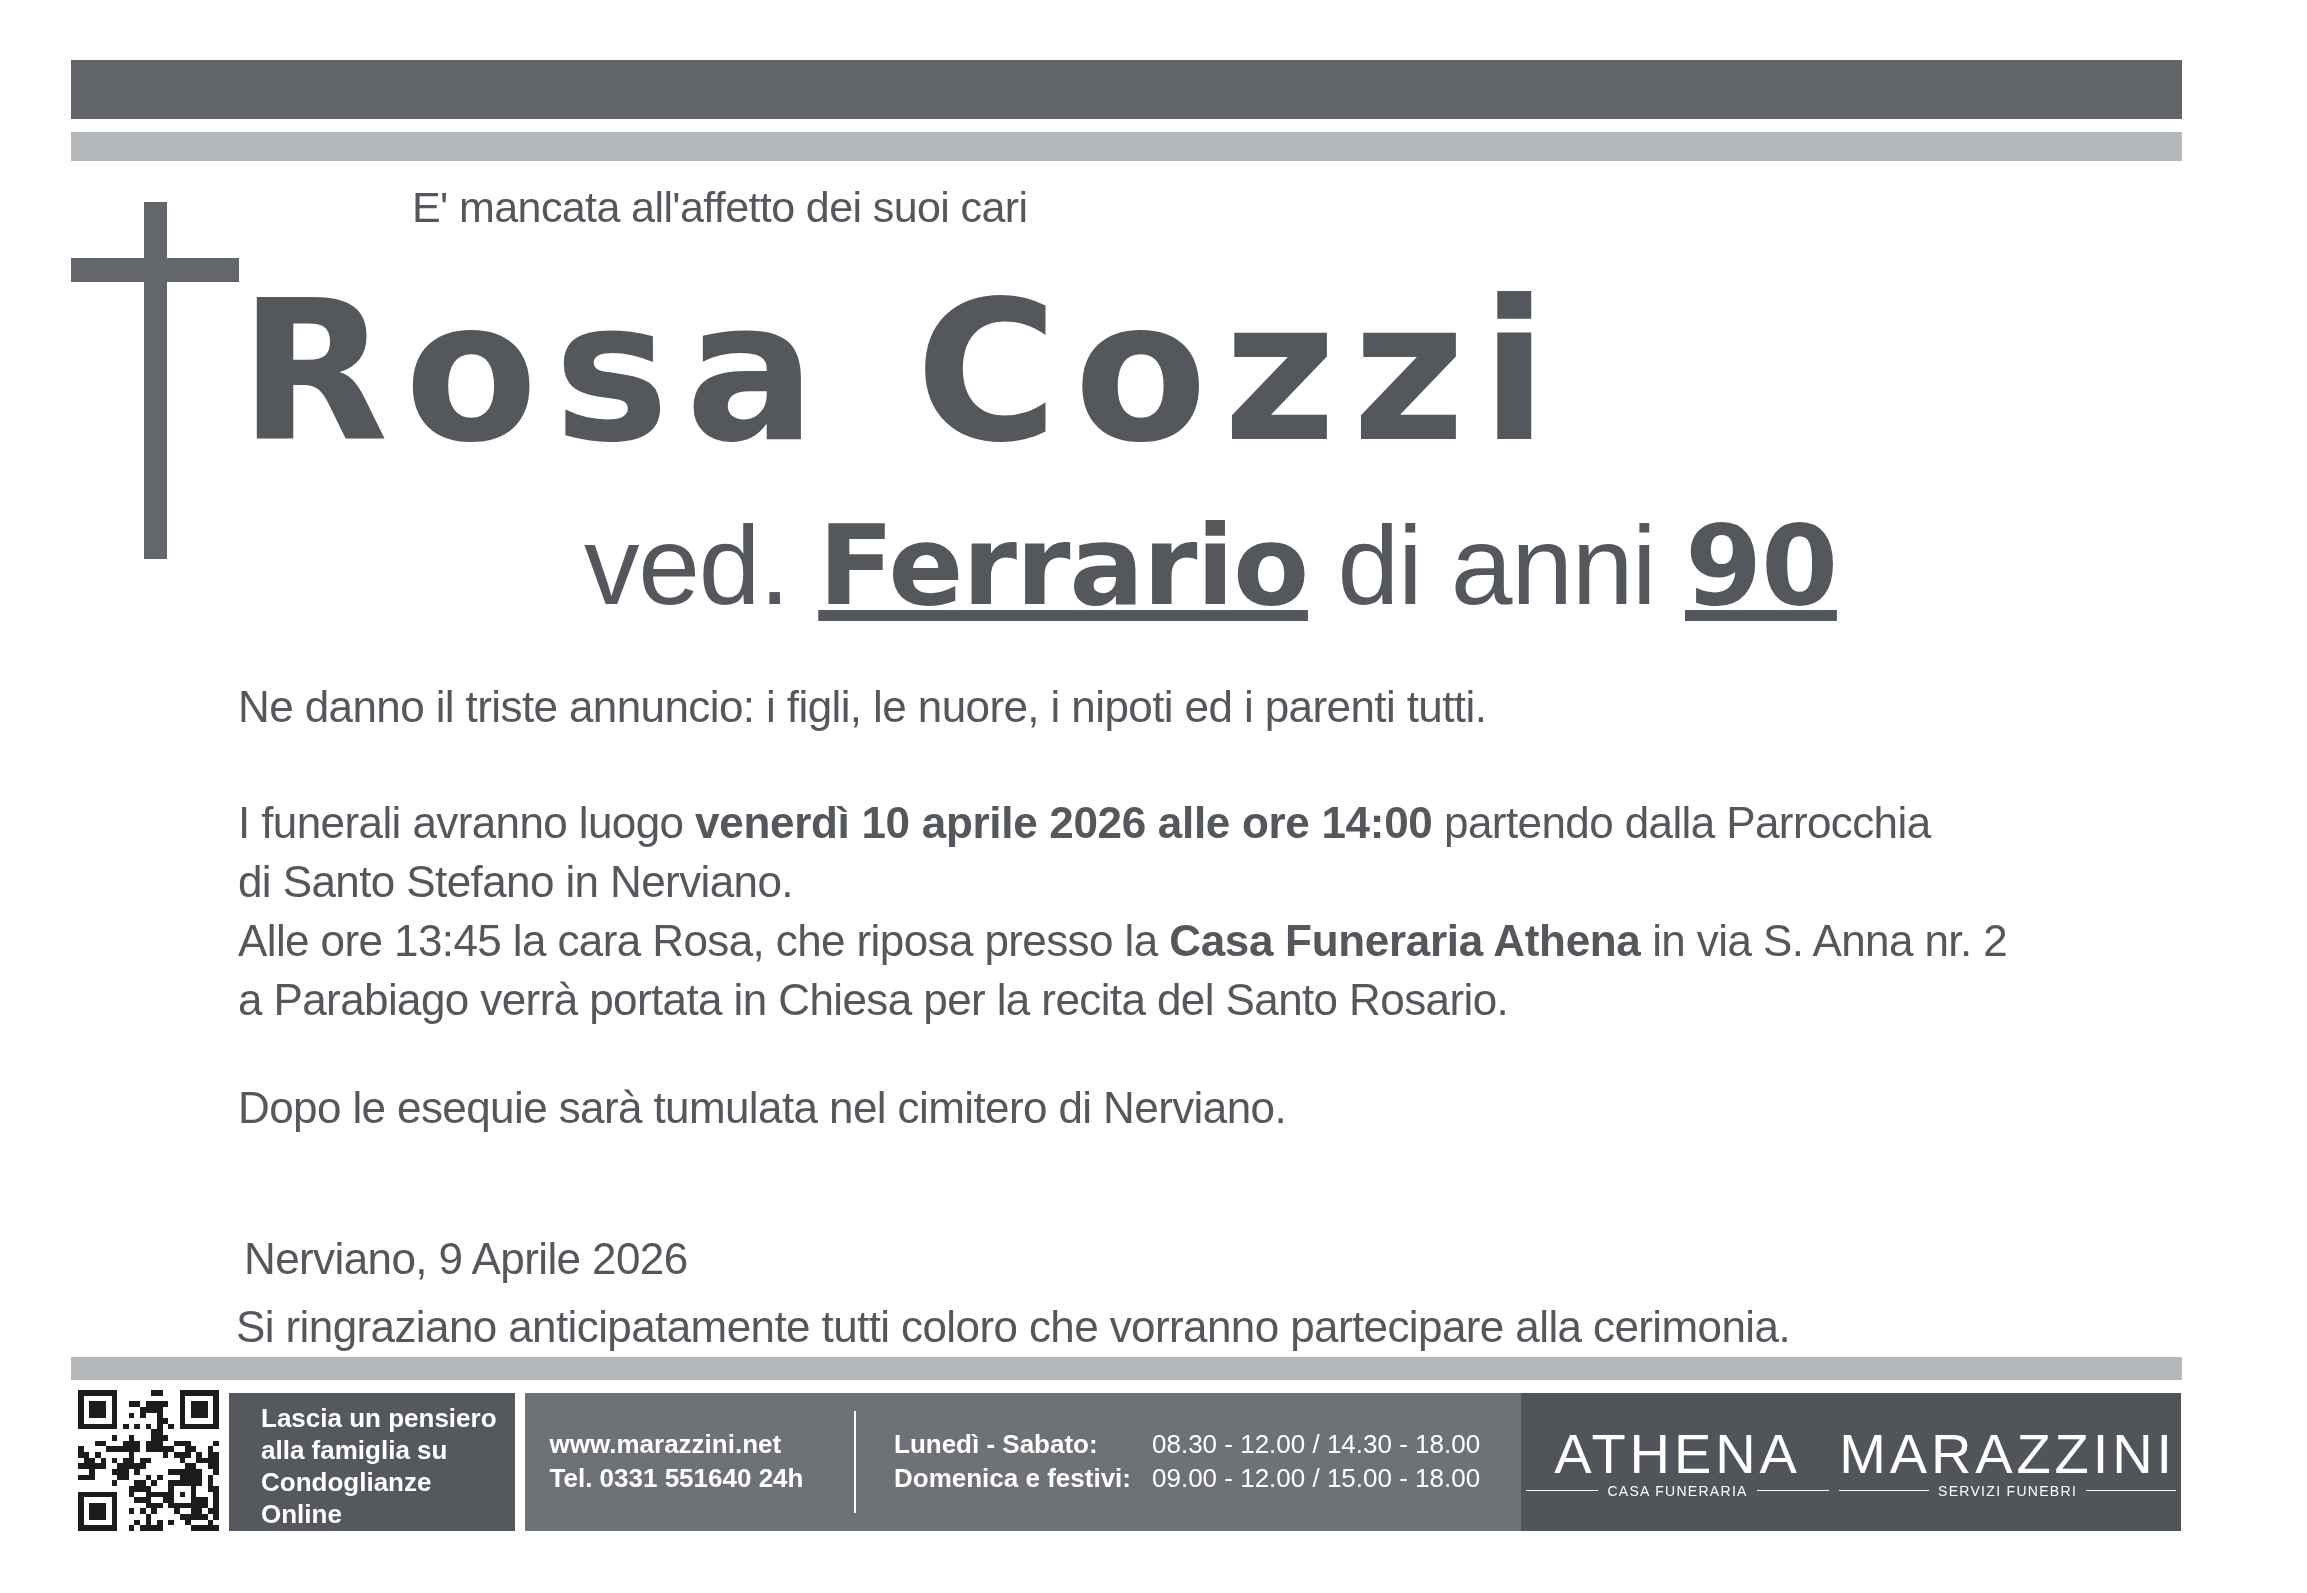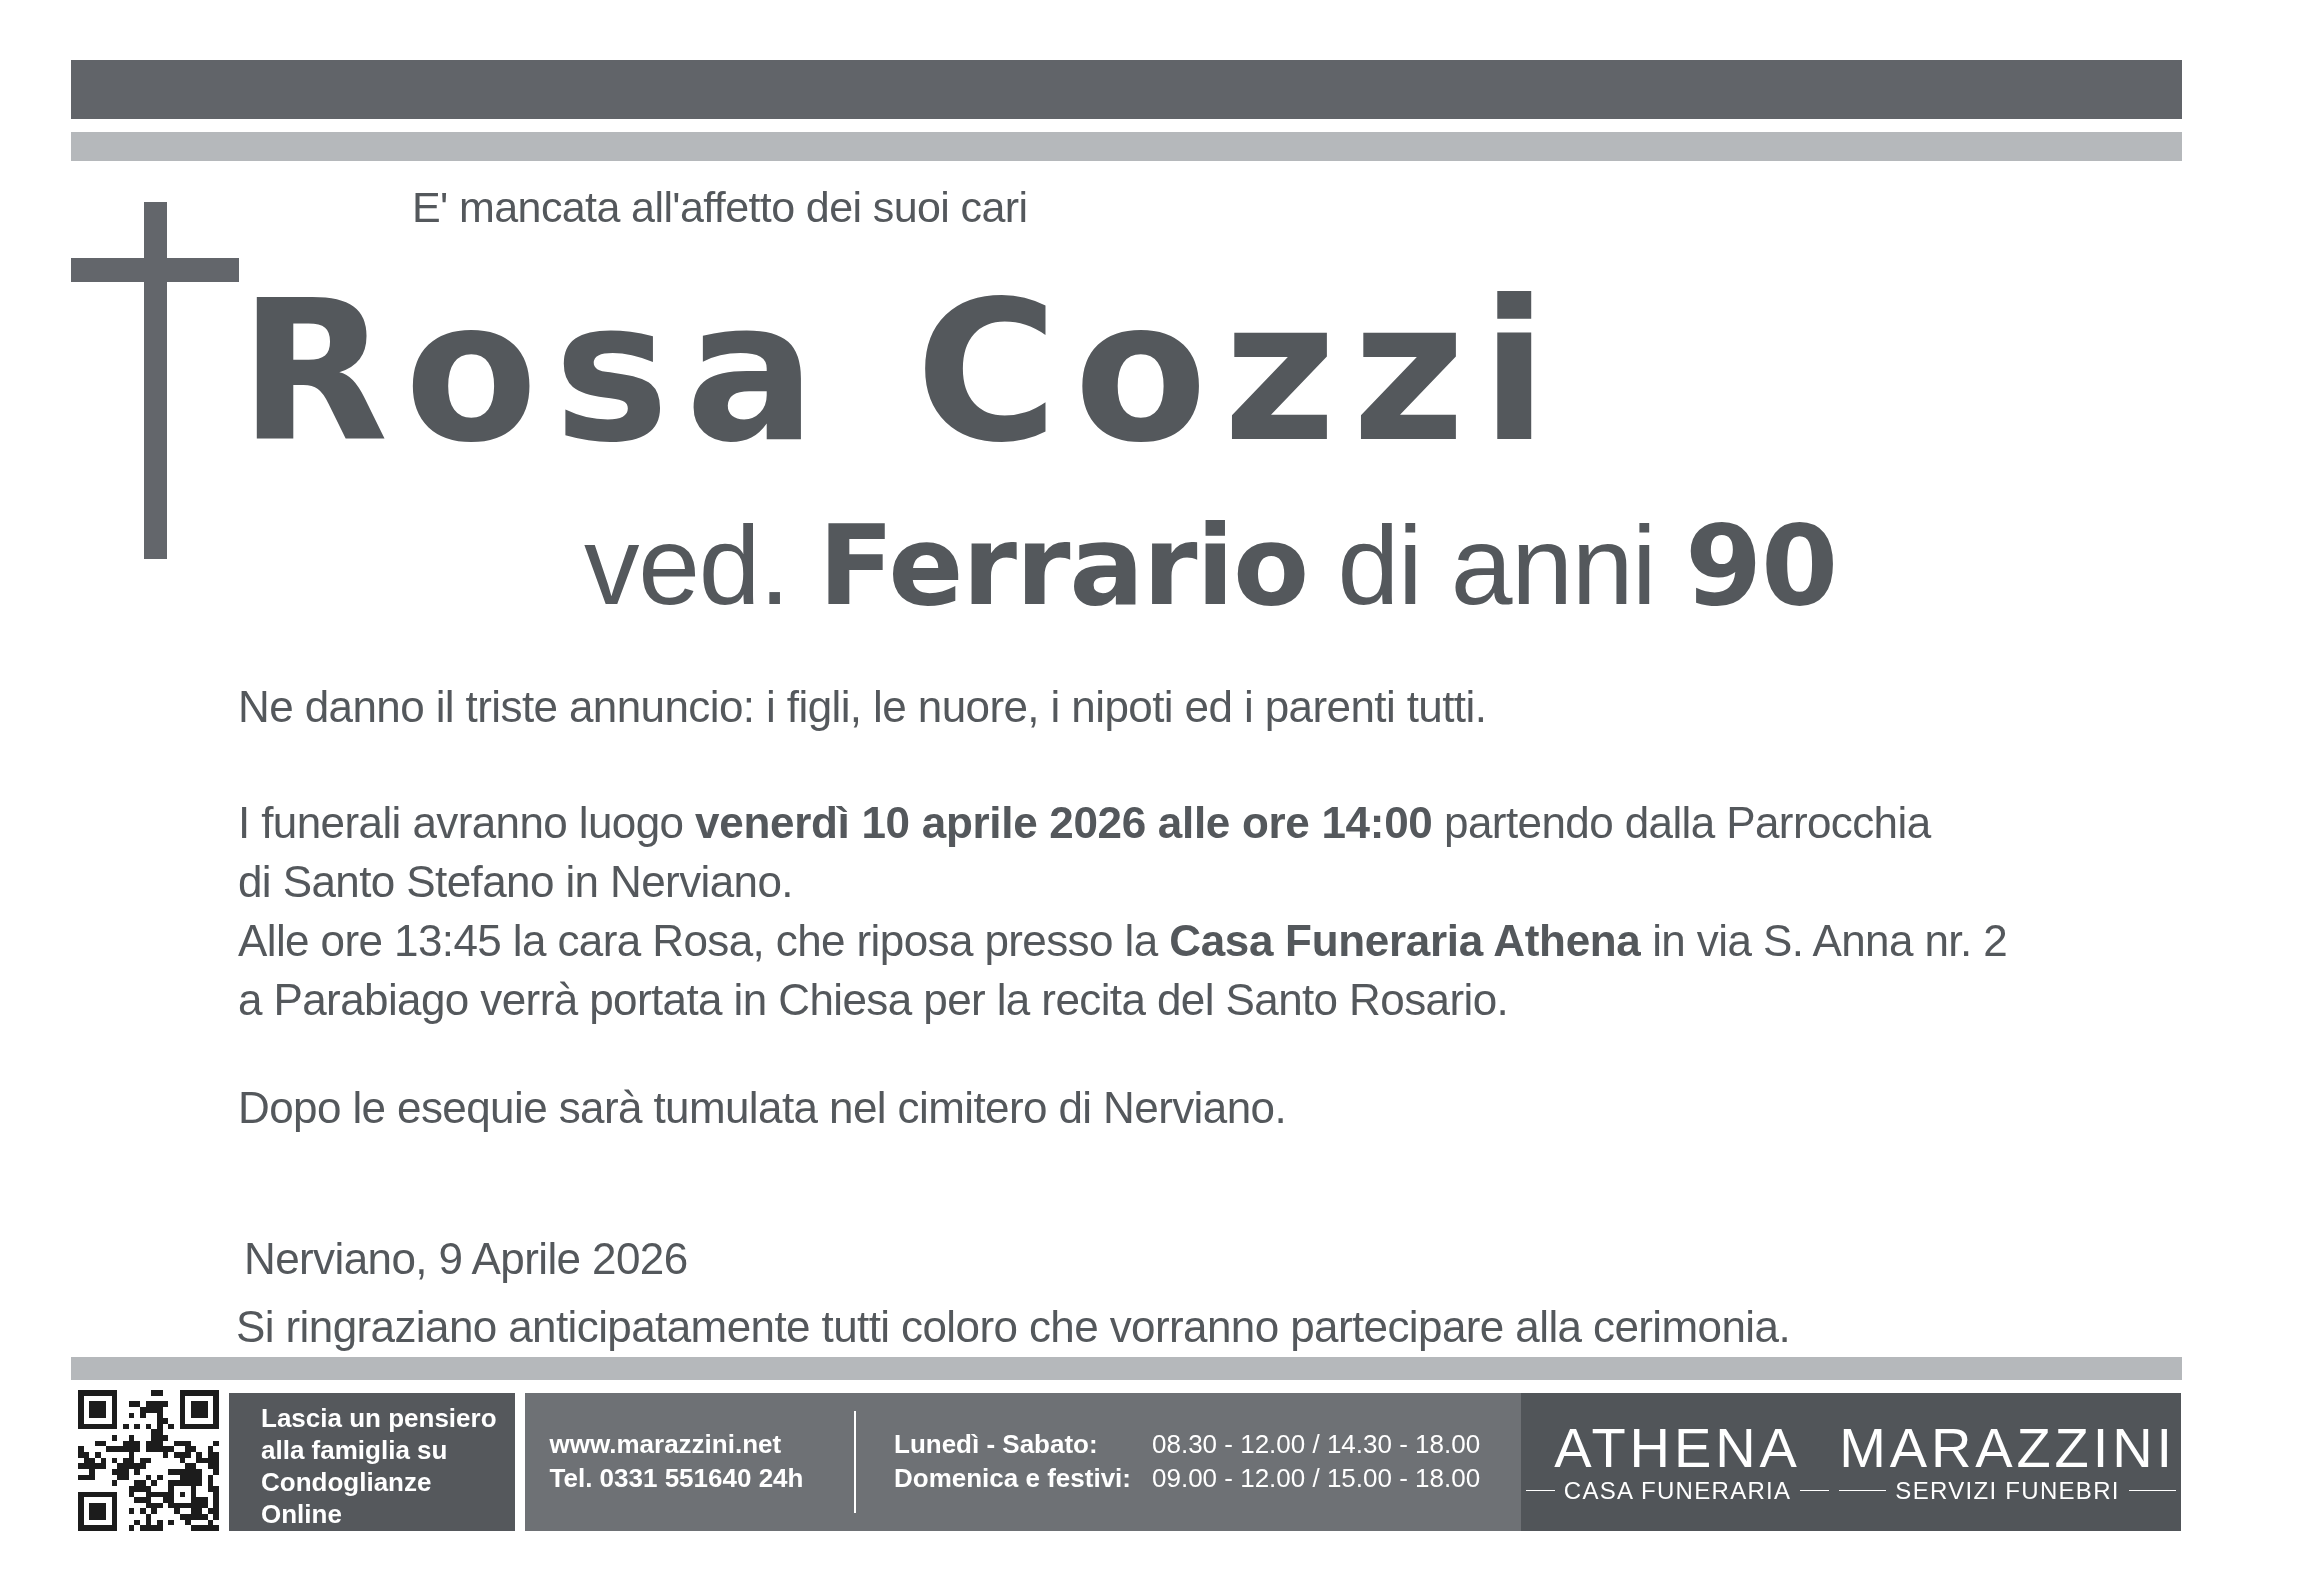--- a/index.html
+++ b/index.html
@@ -40,21 +40,21 @@
     font-family:"DejaVu Sans","Liberation Sans",sans-serif;
     font-weight:bold;font-size:194px;line-height:1;
     letter-spacing:16px;color:var(--text);
     white-space:nowrap;
   }
   .subtitle{
     position:absolute;left:239px;width:1943px;top:510px;
     text-align:center;font-size:111px;line-height:1;
     color:var(--text);white-space:nowrap;letter-spacing:-1.3px;
   }
-  .subtitle .heavy{font-family:"DejaVu Sans","Liberation Sans",sans-serif;font-weight:bold;}
+  .subtitle .heavy{font-family:"DejaVu Sans","Liberation Sans",sans-serif;font-weight:bold;text-decoration:underline;}
   
   .para{
     position:absolute;left:238px;
     font-size:44px;line-height:59px;letter-spacing:-0.6px;
     color:var(--text);white-space:pre-wrap;
   }
   .para .b{font-weight:bold;letter-spacing:-0.3px;}
   .p1{top:677px;}
   .p2{top:793px;}
   .p3{top:1078px;}
@@ -74,21 +74,21 @@
   .hours{position:absolute;left:369px;top:34px;font-size:26px;line-height:34px;}
   .hours .row{display:flex;white-space:nowrap;}
   .hours .lbl{display:inline-block;width:258px;font-weight:bold;}
   .hours .val{font-weight:normal;}
   .panel-logos{left:1521px;width:660px;background:var(--panel_logos);display:flex;}
   .brand{flex:1 1 50%;display:flex;flex-direction:column;justify-content:center;align-items:center;padding:0 5px;}
   .brand-name{font-size:56px;line-height:1;letter-spacing:3.9px;font-weight:normal;white-space:nowrap;}
   .brand-tagline{
     margin-top:1px;width:100%;
     display:flex;align-items:center;gap:9px;
-    font-size:24px;letter-spacing:1.3px;white-space:nowrap;text-align:right;
+    font-size:14px;letter-spacing:1.3px;white-space:nowrap;text-align:right;
   }
   .brand-tagline::before,.brand-tagline::after{
     content:"";flex:1 1 auto;height:1.3px;background:#fff;
   }
 </style>
 </head>
 <body>
 
 <div class="bar-top"></div>
 <div class="bar-light"></div>

